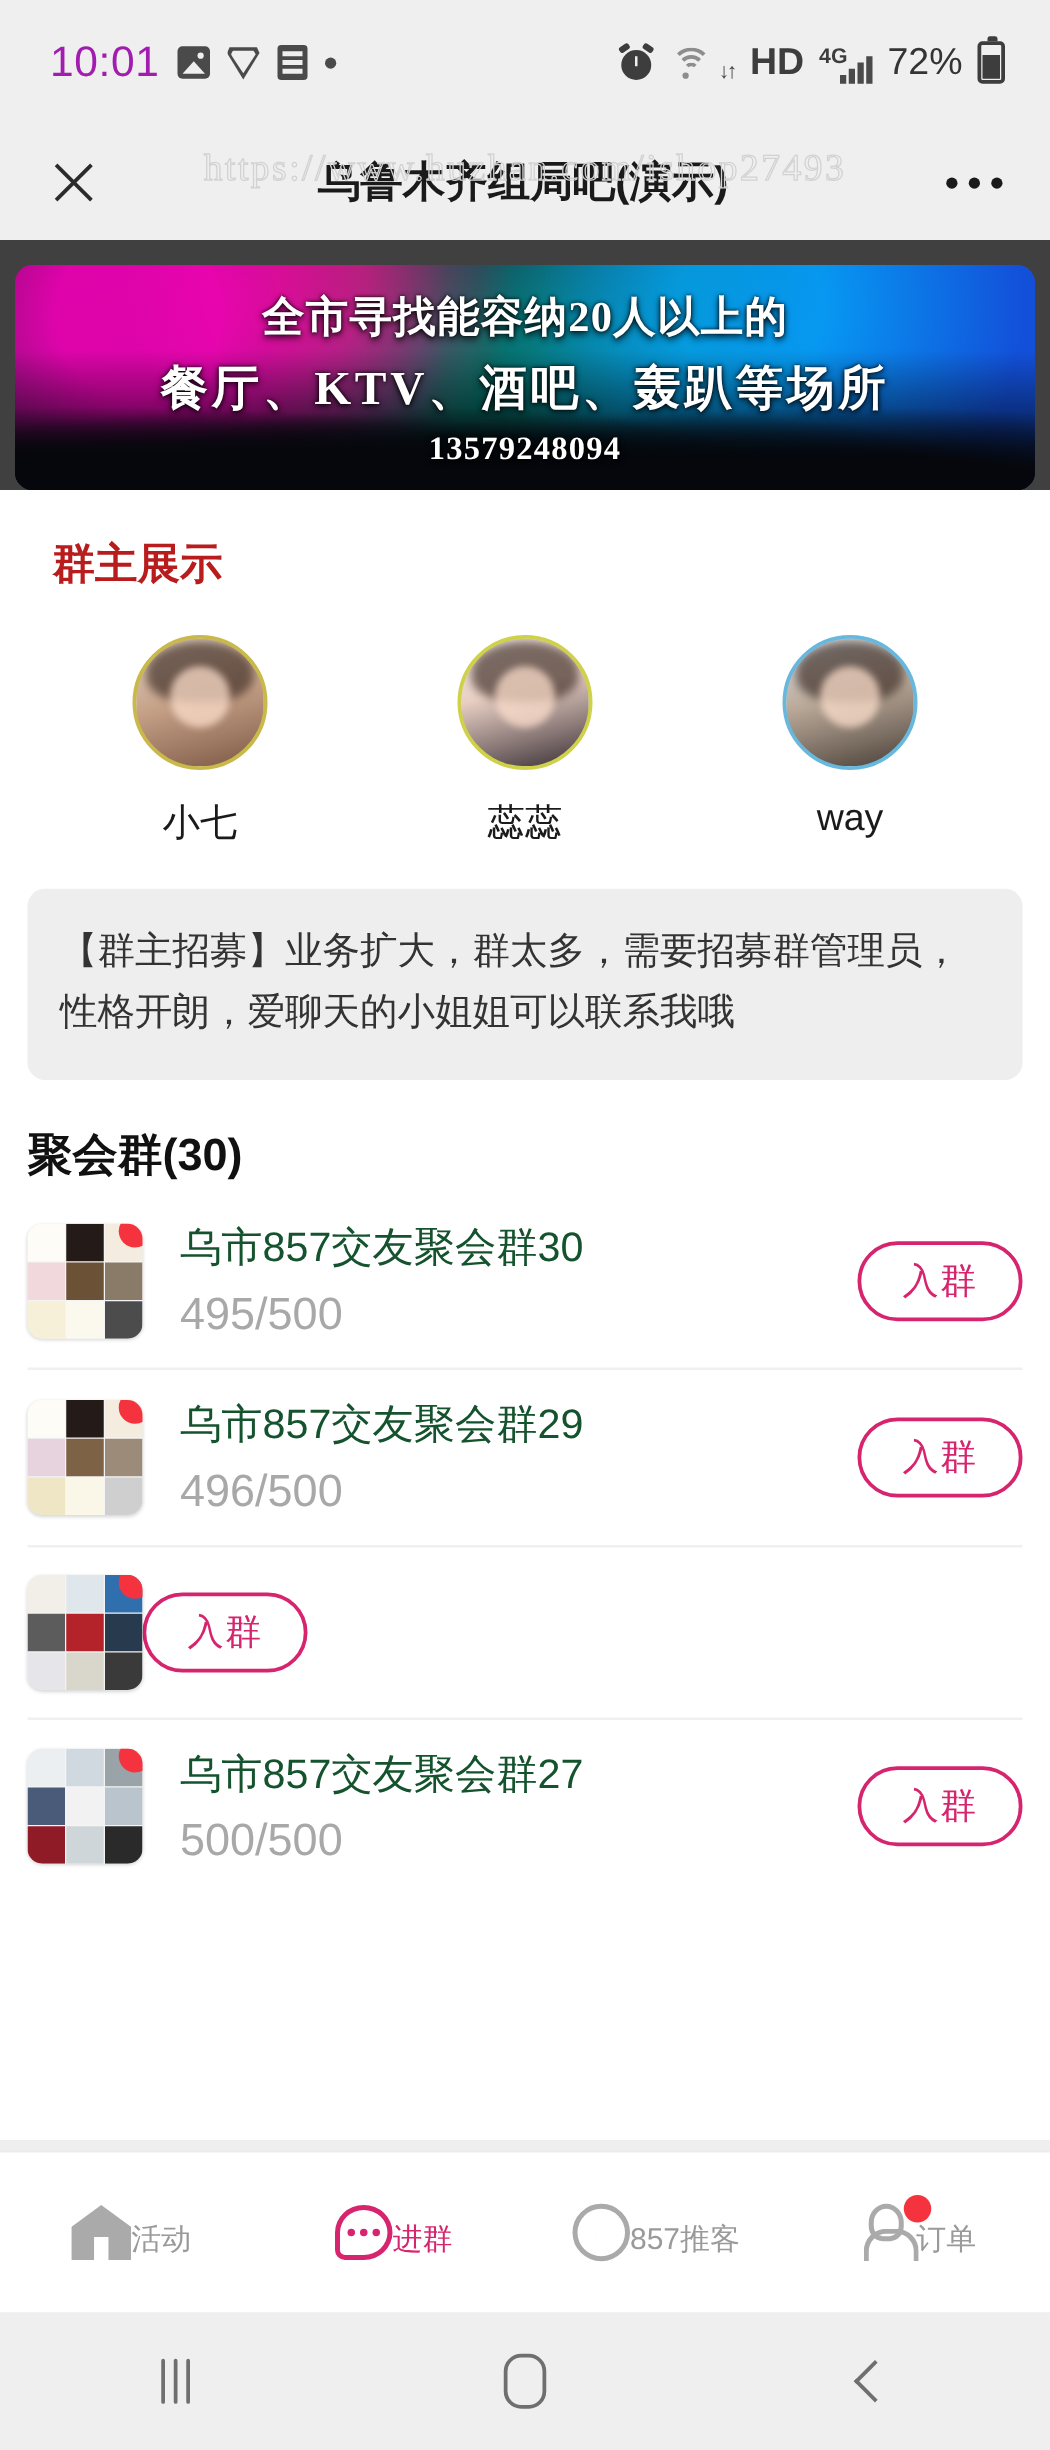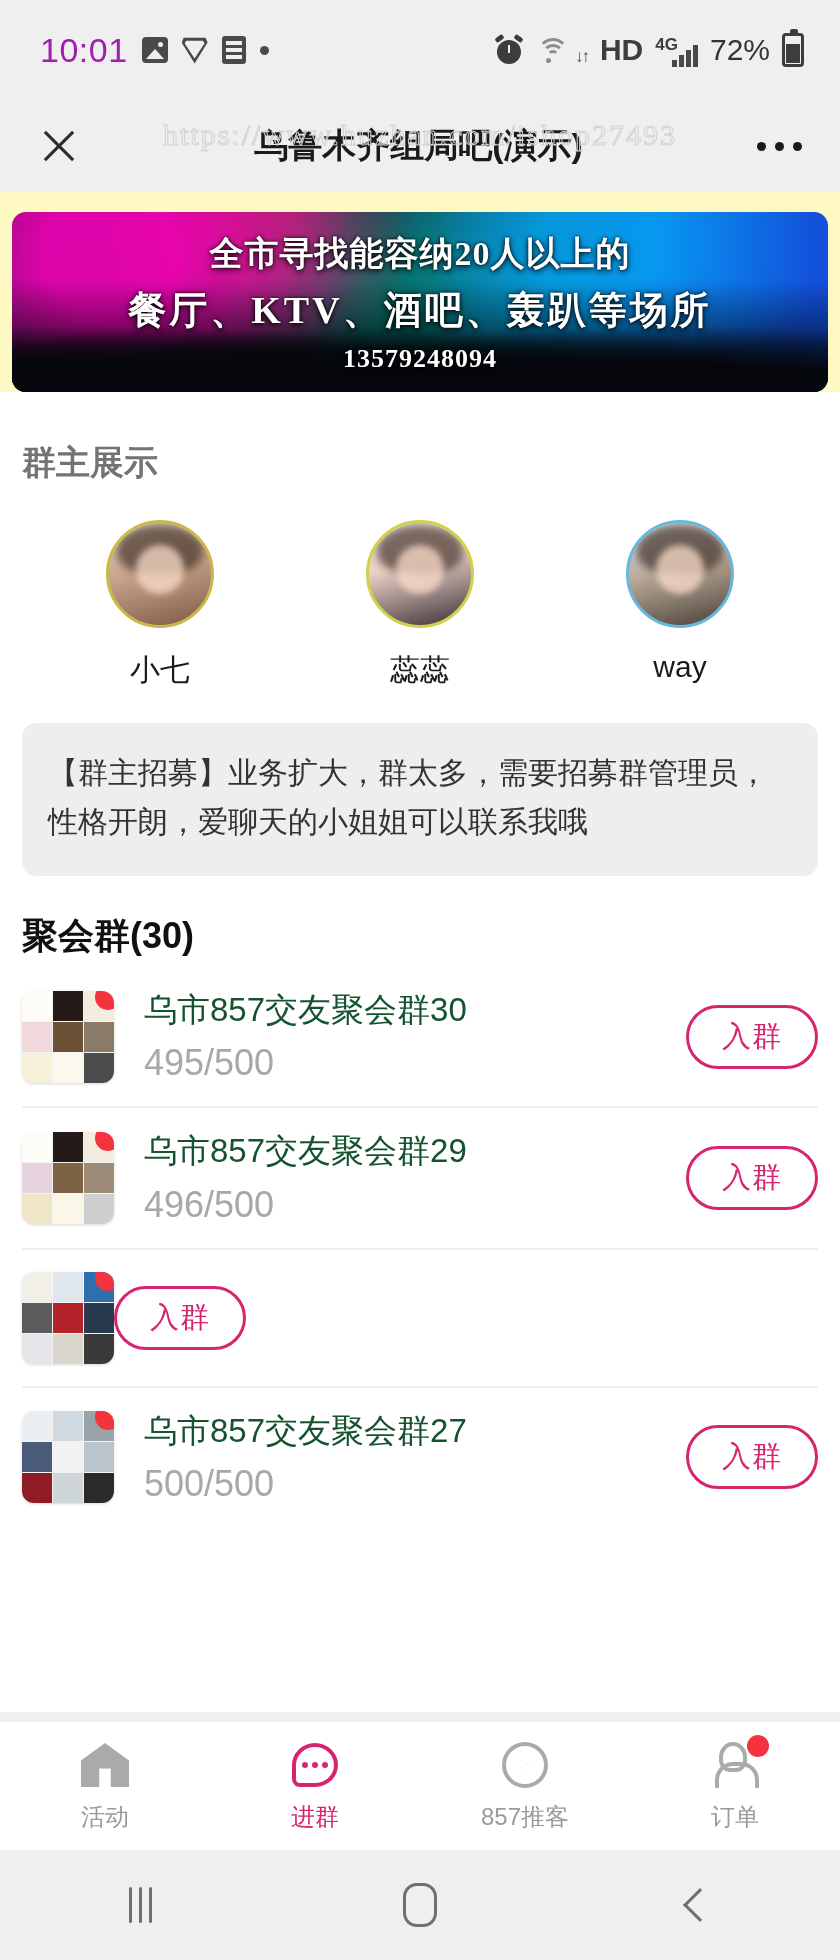--- a/index.html
+++ b/index.html
@@ -111,21 +111,21 @@
   .close-x::before { transform: translate(-50%,-50%) rotate(45deg); }
   .close-x::after { transform: translate(-50%,-50%) rotate(-45deg); }
   .appbar-title { font-size: 34px; color: #1a1a1a; font-weight: 600; }
   .dots { display: flex; gap: 9px; }
   .dots i { width: 9px; height: 9px; border-radius: 50%; background: #1a1a1a; display: block; }
 
   
   .content { background: #ffffff; min-height: 1520px; }
 
   
-  .banner-wrap { padding: 20px 12px 0; background: #fef9c3; }
+  .banner-wrap { padding: 20px 12px 0; background: #404040; }
   .banner {
     height: 180px; border-radius: 14px; overflow: hidden; position: relative;
     background:
       radial-gradient(circle at 12% 22%, rgba(255,0,190,.85) 0 9%, transparent 34%),
       radial-gradient(circle at 30% 10%, rgba(255,40,120,.55) 0 6%, transparent 26%),
       radial-gradient(circle at 72% 18%, rgba(0,190,255,.65) 0 10%, transparent 36%),
       radial-gradient(circle at 92% 30%, rgba(20,90,255,.8) 0 14%, transparent 44%),
       radial-gradient(circle at 52% 60%, rgba(0,160,130,.55) 0 16%, transparent 52%),
       linear-gradient(160deg, #2a1238 0%, #102a3e 45%, #0b2a52 100%);
     display: flex; flex-direction: column; align-items: center; justify-content: center;
@@ -145,21 +145,21 @@
     font-family: "Liberation Serif", serif;
     text-shadow: 0 2px 6px rgba(0,0,0,.85), 0 0 3px rgba(0,0,0,.9);
     letter-spacing: 1px;
   }
   .banner-l1 { font-size: 34px; margin-bottom: 8px; }
   .banner-l2 { font-size: 38px; margin-bottom: 8px; letter-spacing: 3px; }
   .banner-l3 { font-size: 26px; font-weight: 700; }
 
   
   .section-title {
-    font-size: 34px; font-weight: 700; color: #737373; padding: 48px 22px 0;
+    font-size: 34px; font-weight: 700; color: #b91c1c; padding: 36px 22px 0; margin-left: 20px;
   }
 
   
   .owners { display: flex; padding: 34px 30px 10px; }
   .owner { flex: 1; display: flex; flex-direction: column; align-items: center; }
   .owner-av {
     width: 108px; height: 108px; border-radius: 50%; overflow: hidden;
     position: relative;
   }
   .owner-av.r1 { border: 3px solid #c9b84a; background: linear-gradient(165deg,#e7d8c8 0%,#c49f86 48%,#7d5845 100%); }
@@ -213,21 +213,21 @@
     font-size: 29px; display: flex; align-items: center; justify-content: center;
     letter-spacing: 1px;
   }
 
   
   .tabbar {
     position: absolute; left: 0; bottom: 110px; width: 100%; height: 130px;
     background: #fff; border-top: 2px solid #ececec; display: flex;
     align-items: center;
   }
-  .tab { flex: 1; display: flex; flex-direction: column; align-items: center; justify-content: center; position: relative; }
+  .tab { flex: 1; display: flex; flex-direction: row; align-items: center; justify-content: center; position: relative; }
   .tab-ico { height: 52px; display: flex; align-items: center; justify-content: center; position: relative; }
   .tab-label { font-size: 24px; color: #9a9a9a; margin-top: 10px; }
   .tab.active .tab-label { color: #d6246e; }
 
   .i-home { width: 48px; height: 44px; position: relative; }
   .i-home::before {
     content: ""; position: absolute; left: 0; top: 0; width: 48px; height: 44px;
     background: #aaa;
     clip-path: polygon(50% 0%, 100% 40%, 100% 100%, 62% 100%, 62% 58%, 38% 58%, 38% 100%, 0 100%, 0 40%);
   }

